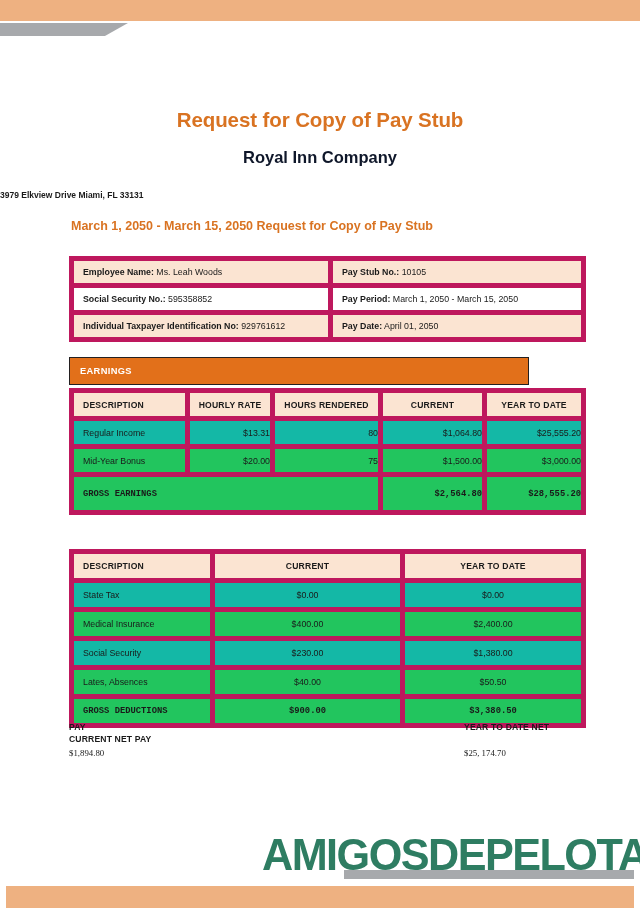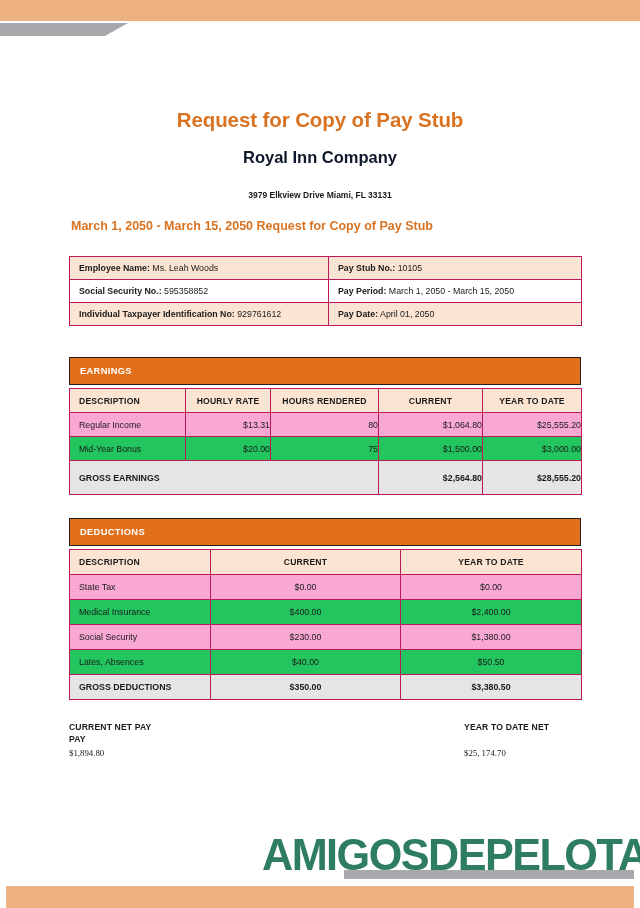--- a/index.html
+++ b/index.html
@@ -64,21 +64,20 @@
   }
   .company-name {
     text-align: center;
     color: #0f172a;
     font-size: 16.5px;
     font-weight: bold;
     margin: 0;
     padding-top: 16px;
   }
   .address-line {
-    text-align: center;
     color: #1a1a1a;
     font-size: 8.5px;
     font-weight: bold;
     margin: 0;
     padding-top: 23px;
   }
   .contact-line {
     text-align: center;
     color: #1a1a1a;
     font-size: 8.5px;
@@ -99,21 +98,21 @@
     top: 219px;
   }
 
   
   table {
     border-collapse: collapse;
     table-layout: fixed;
     position: absolute;
   }
   td, th {
-    border: 1px solid #be185d;
+    border: 5px solid #be185d;
     padding: 0;
     font-size: 8.8px;
     color: #1a1a1a;
     vertical-align: middle;
     text-align: left;
   }
 
   
   .info-table {
     left: 69px;
@@ -146,21 +145,21 @@
     letter-spacing: 0.35px;
     display: flex;
     align-items: center;
     padding-left: 10px;
   }
 
   
   .earnings-header-band {
     left: 69px;
     top: 357px;
-    width: 512px;
+    width: 460px;
     height: 28px;
   }
   .earnings-table {
     left: 69px;
     top: 388px;
     width: 512px;
   }
   .earnings-table th {
     background: #fbe4d2;
     height: 23px;
@@ -174,26 +173,27 @@
     padding-left: 9px;
   }
   .earnings-table td {
     height: 23px;
     text-align: right;
   }
   .earnings-table td.col-desc {
     text-align: left;
     padding-left: 9px;
   }
-  .row-white td { background: #f9a8d4; }
+  .row-white td { background: #14b8a6; }
   .row-shade td { background: #22c55e; }
   .total-row td {
-    background: #e5e5e5;
+    background: #22c55e;
     font-weight: bold;
     height: 33px;
+    font-family: Liberation Mono, monospace;
   }
 
   
   .deductions-header-band {
     left: 69px;
     top: 518px;
     width: 512px;
     height: 28px;
   }
   .deductions-table {
@@ -359,21 +359,20 @@
         <td>$3,000.00</td>
       </tr>
       <tr class="total-row">
         <td class="col-desc" colspan="3">GROSS EARNINGS</td>
         <td>$2,564.80</td>
         <td>$28,555.20</td>
       </tr>
     </tbody>
   </table>
 
-  <div class="band-header deductions-header-band">DEDUCTIONS</div>
 
   <table class="deductions-table">
     <colgroup>
       <col style="width:141px">
       <col style="width:190px">
       <col style="width:181px">
     </colgroup>
     <thead>
       <tr>
         <th class="col-desc">DESCRIPTION</th>
@@ -397,30 +396,30 @@
         <td>$230.00</td>
         <td>$1,380.00</td>
       </tr>
       <tr class="row-shade">
         <td class="col-desc">Lates, Absences</td>
         <td>$40.00</td>
         <td>$50.50</td>
       </tr>
       <tr class="total-row">
         <td class="col-desc">GROSS DEDUCTIONS</td>
-        <td>$350.00</td>
+        <td>$900.00</td>
         <td>$3,380.50</td>
       </tr>
     </tbody>
   </table>
 
   <div class="netpay-block">
     <div class="netpay-left">
+      <div class="netpay-label">PAY</div>
       <div class="netpay-label">CURRENT NET PAY</div>
-      <div class="netpay-label">PAY</div>
       <div class="netpay-amount">$1,894.80</div>
     </div>
     <div class="netpay-right">
       <div class="netpay-label">YEAR TO DATE NET</div>
       <div class="netpay-amount">$25, 174.70</div>
     </div>
   </div>
 
   <div class="watermark">
     <div class="watermark-underline"></div>

